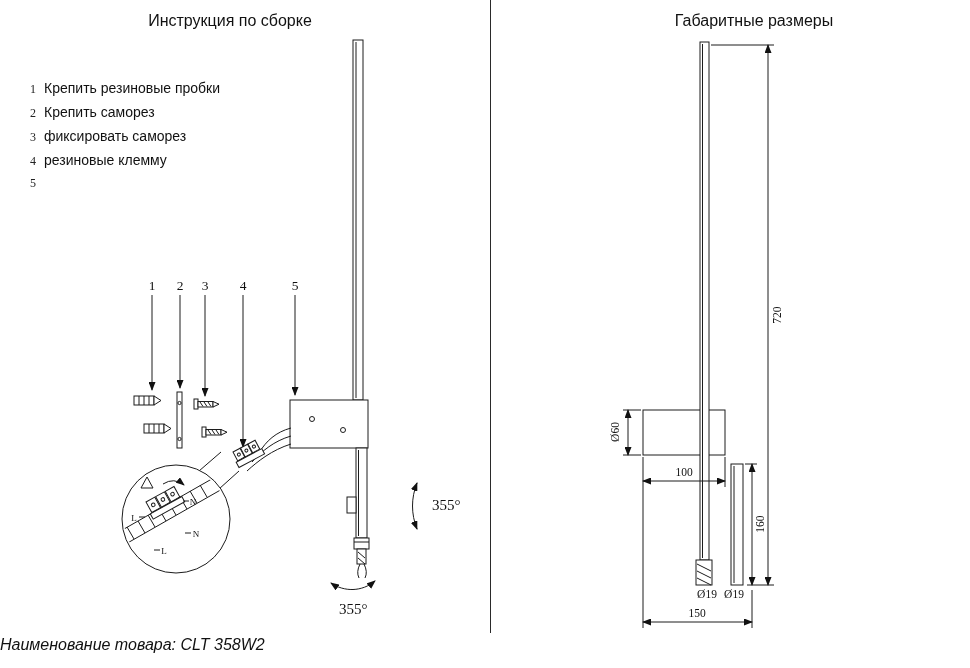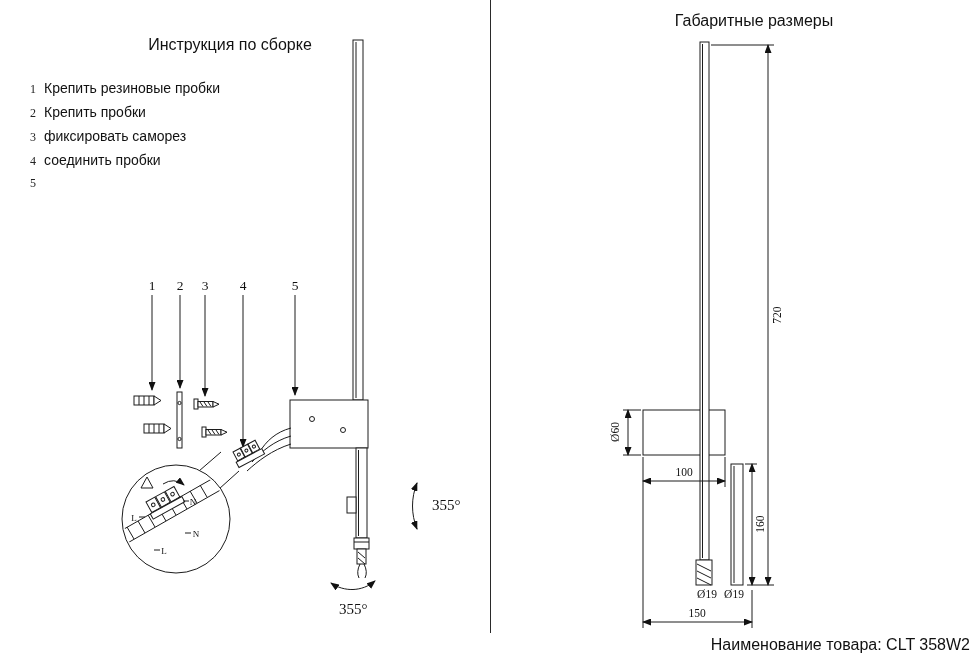--- a/index.html
+++ b/index.html
@@ -1,26 +1,26 @@
 <!DOCTYPE html>
 <html><head>
 <meta charset="utf-8">
 <style>
   html,body{margin:0;padding:0;background:#fff;}
   .page{position:relative;width:970px;height:668px;background:#ffffff;overflow:hidden;
         font-family:"Liberation Sans",sans-serif;color:#111;}
   .divider{position:absolute;left:490px;top:0;width:1px;height:633px;background:#2a2a2a;}
   .title{position:absolute;top:12px;font-size:16px;font-weight:400;text-align:center;white-space:nowrap;}
-  .title-left{left:0;width:460px;margin-top:24px;}
+  .title-left{left:0;width:460px;}
   .title-right{left:524px;width:460px;}
   .steps{position:absolute;left:30px;top:80px;margin:0;padding:0;list-style:none;}
   .step{display:flex;align-items:baseline;height:24px;}
   .step-num{width:14px;font-family:"Liberation Serif",serif;font-size:12px;color:#222;}
   .step-text{font-size:14px;}
-  .footer{position:absolute;left:0;top:636px;width:970px;text-align:right;font-size:16px;}
+  .footer{position:absolute;left:0;top:636px;width:970px;text-align:left;font-size:16px;font-style:italic;}
   .svgL{position:absolute;left:0;top:0;}
   .svgR{position:absolute;left:490px;top:0;}
   .st{stroke:#1c1c1c;stroke-width:1;fill:none;}
   .stw{stroke:#1c1c1c;stroke-width:1;fill:#ffffff;}
   .dim{font-family:"Liberation Serif",serif;font-size:11.5px;fill:#111;stroke:none;}
   .callout{font-family:"Liberation Serif",serif;font-size:13.5px;fill:#111;stroke:none;}
   .rot{font-family:"Liberation Serif",serif;font-size:15px;fill:#111;stroke:none;}
   .tiny{font-family:"Liberation Serif",serif;font-size:9px;fill:#111;stroke:none;}
 </style>
 </head>
@@ -33,29 +33,29 @@
   <div class="title title-left">Инструкция по сборке</div>
   <div class="title title-right">Габаритные размеры</div>
 
   <ol class="steps">
     <li class="step">
       <span class="step-num">1</span>
       <span class="step-text">Крепить резиновые пробки</span>
       </li>
     <li class="step">
       <span class="step-num">2</span>
-      <span class="step-text">Крепить пробки</span>
+      <span class="step-text">Крепить саморез</span>
       </li>
     <li class="step">
       <span class="step-num">3</span>
       <span class="step-text">фиксировать саморез</span>
       </li>
     <li class="step">
       <span class="step-num">4</span>
-      <span class="step-text">соединить пробки</span>
+      <span class="step-text">резиновые клемму</span>
       </li>
     <li class="step">
       <span class="step-num">5</span>
       </li>
   </ol>
 
   <svg class="svgL" width="490" height="668" viewBox="0 0 490 668">
     <defs>
       <marker id="aE" markerWidth="9" markerHeight="7" refX="8" refY="3.5" orient="auto">
         <path d="M0,0 L9,3.5 L0,7 z" style="fill:#111;stroke:none"></path>

